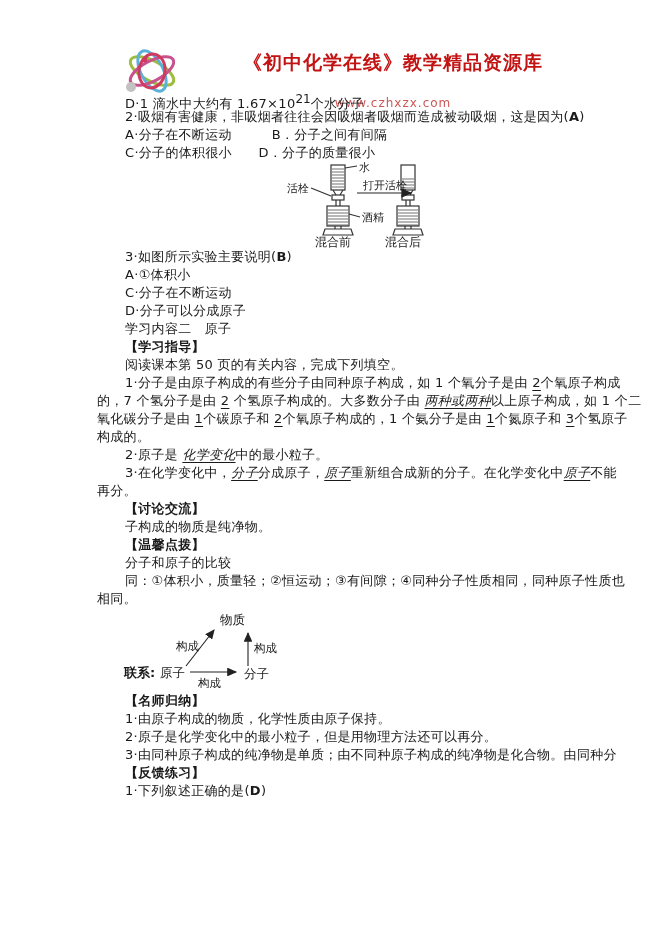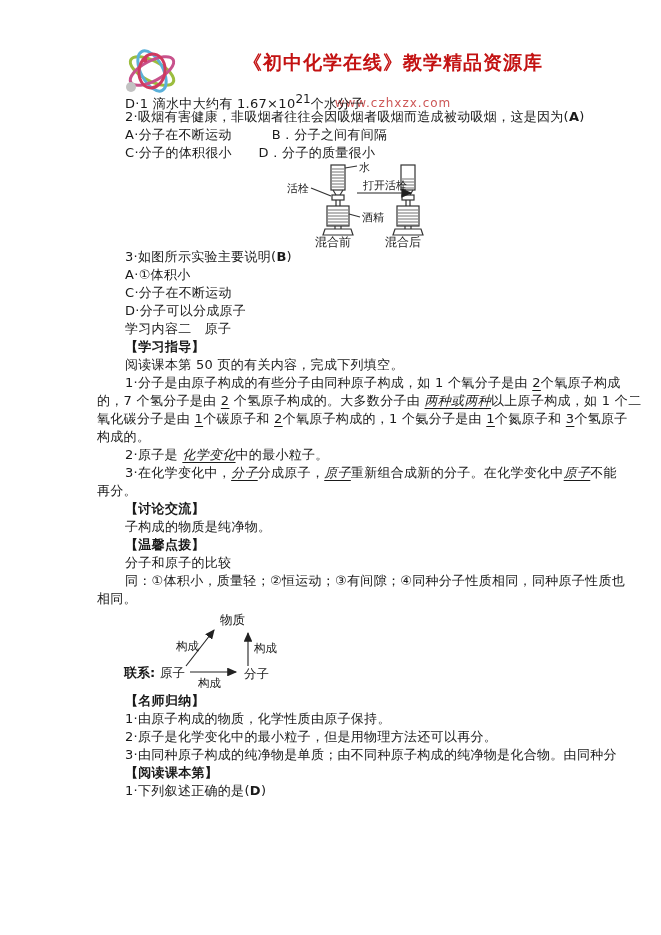--- a/index.html
+++ b/index.html
@@ -162,18 +162,18 @@
         </g>
       </svg>
       <span class="link-label">联系:</span>
     </div>
 
     <div>
         <div class="line ind"><span class="bd">【名师归纳】</span></div>
         <div class="line ind"><span>1·由原子构成的物质，化学性质由原子保持。</span></div>
         <div class="line ind"><span>2·原子是化学变化中的最小粒子，但是用物理方法还可以再分。</span></div>
         <div class="line ind"><span>3·由同种原子构成的纯净物是单质；由不同种原子构成的纯净物是化合物。由同种分</span></div>
-        <div class="line ind"><span class="bd">【阅读课本第】</span></div>
+        <div class="line ind"><span class="bd">【反馈练习】</span></div>
         <div class="line ind"><span>1·下列叙述正确的是(</span><span class="bd">D</span><span>)</span></div>
       </div>
 
   </div>
 </div>
 
 </body></html>

